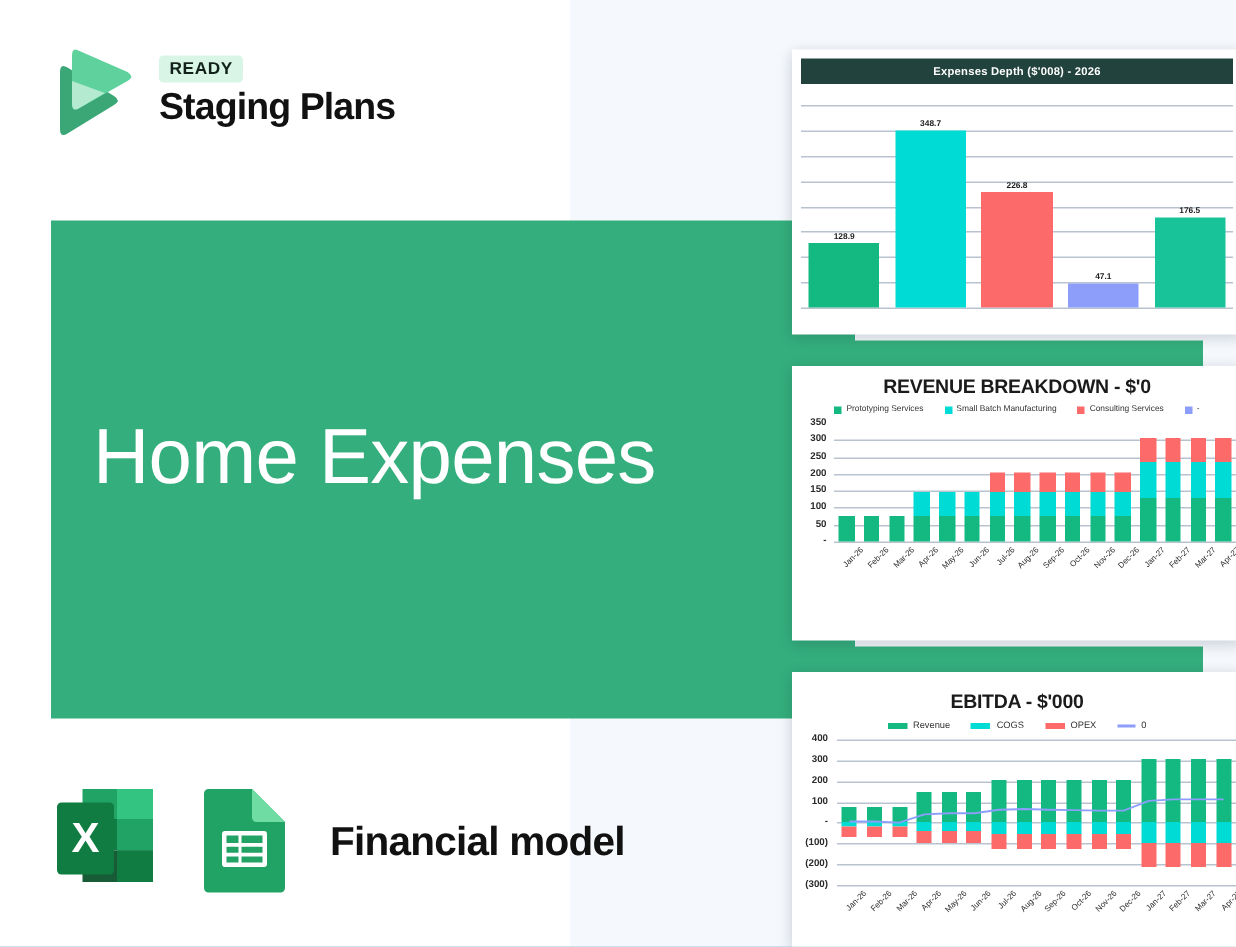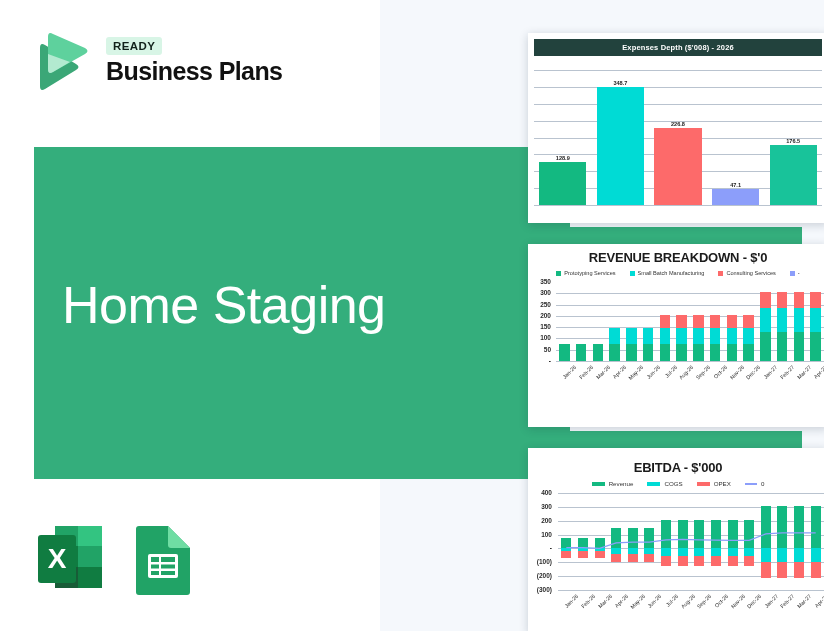--- a/index.html
+++ b/index.html
@@ -109,26 +109,26 @@
   <div class="brand">
     <div class="logo-mark">
       <svg viewBox="0 0 62 66" width="62" height="66">
         <path d="M10 20 L10 58 Q10 64 15 61 L46 42 Q51 39 46 36 L15 17 Q10 14 10 20 Z" fill="#3ba777"></path>
         <path d="M18 9 L18 41 Q18 47 23 44 L55 26 Q60 23 55 20 L23 6 Q18 3 18 9 Z" fill="#5ed19d"></path>
         <path d="M18 26 L18 41 Q18 47 23 44 L40 34 Z" fill="#bdecd6" opacity="0.9"></path>
       </svg>
     </div>
     <div class="brand-text">
       <span class="ready-badge">READY</span>
-      <span class="brand-name">Business Plans</span>
+      <span class="brand-name">Staging Plans</span>
     </div>
   </div>
 
   <div class="green-panel">
-    <div class="panel-title">Home Staging</div>
+    <div class="panel-title">Home Expenses</div>
   </div>
 
   <div class="footer">
     <div>
       <svg width="78" height="78" viewBox="0 0 78 78">
         <rect x="23" y="6" width="47" height="20" fill="#21a366"></rect>
         <rect x="23" y="26" width="47" height="21" fill="#107c41"></rect>
         <rect x="23" y="47" width="47" height="21" fill="#185c37"></rect>
         <rect x="46" y="6" width="24" height="20" fill="#33c481"></rect>
         <rect x="46" y="26" width="24" height="21" fill="#21a366"></rect>
@@ -143,20 +143,21 @@
         <path d="M40 6 l22 22 H43 a3 3 0 0 1 -3 -3 Z" fill="#6fdda3"></path>
         <rect x="20" y="34" width="30" height="24" rx="2" fill="#ffffff"></rect>
         <rect x="23" y="37" width="8" height="5" fill="#21a366"></rect>
         <rect x="33" y="37" width="14" height="5" fill="#21a366"></rect>
         <rect x="23" y="44.5" width="8" height="4" fill="#21a366"></rect>
         <rect x="33" y="44.5" width="14" height="4" fill="#21a366"></rect>
         <rect x="23" y="51" width="8" height="4" fill="#21a366"></rect>
         <rect x="33" y="51" width="14" height="4" fill="#21a366"></rect>
       </svg>
     </div>
+    <span class="footer-label">Financial model</span>
   </div>
 
   <div class="green-tab" id="tab-rev"></div>
   <div class="green-tab-edge" style="left:510px; top:227px; height:18px;"></div>
   <div class="green-tab" id="tab-ebit"></div>
   <div class="green-tab-edge" style="left:510px; top:431px; height:18px;"></div>
 
   <div class="card" id="card-expenses">
     <div class="hdr-band">Expenses Depth ($'008) - 2026</div>
     <div class="plot" id="plot-expenses" style="width:300px;height:155px;">

